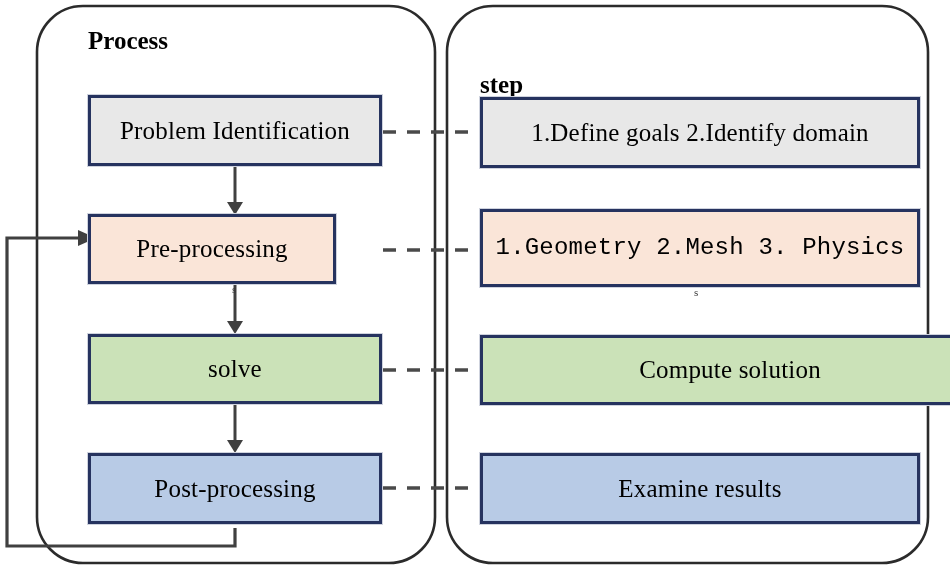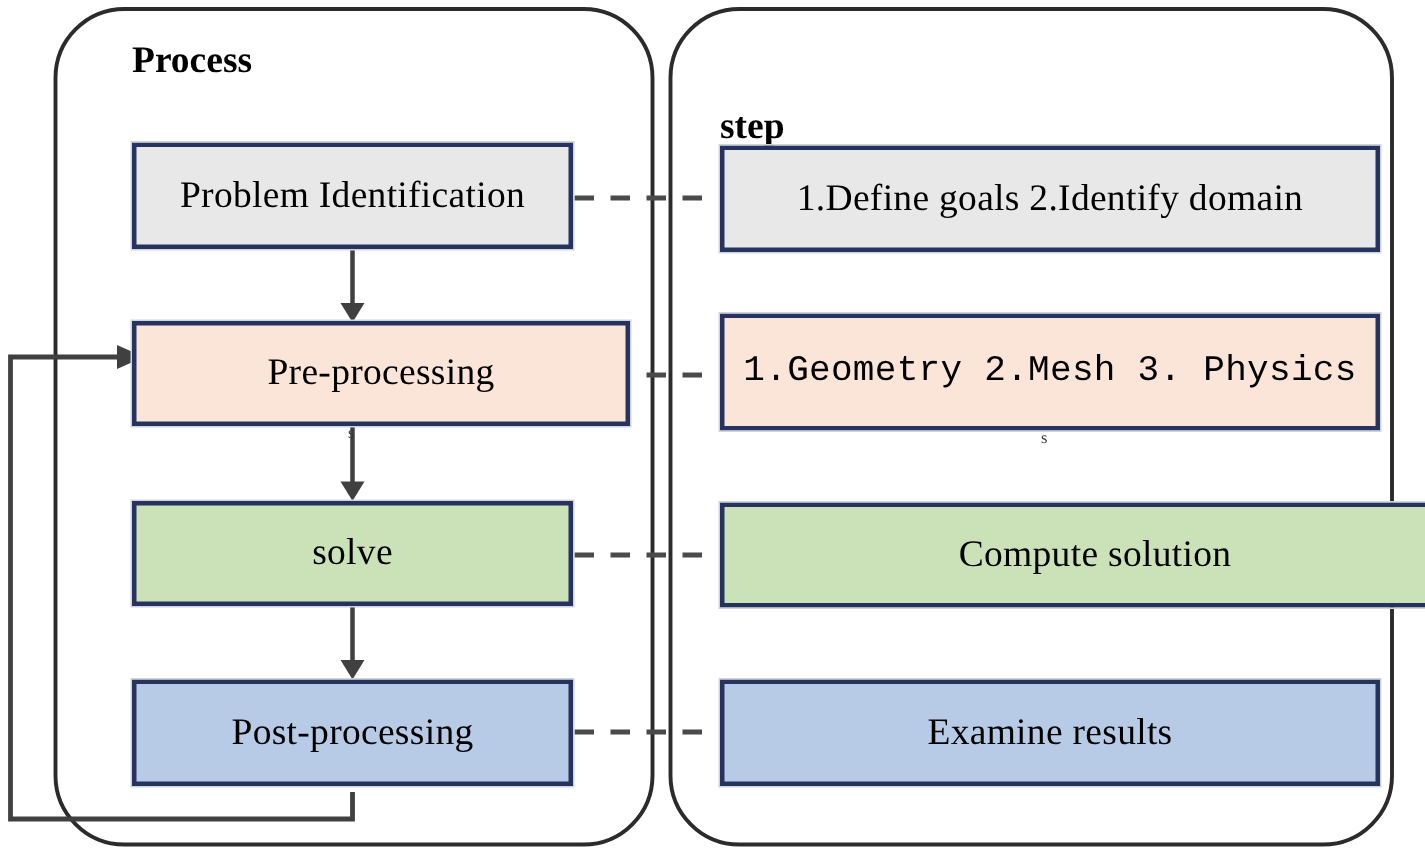--- a/index.html
+++ b/index.html
@@ -84,21 +84,21 @@
     <line x1="383" y1="488" x2="479" y2="488" stroke="#4a4a4a" stroke-width="3.4" stroke-dasharray="13 11"></line>
   </svg>
 
   <div class="panel-title" style="left:88px; top:27px; width:294px;">Process</div>
   <div class="panel-title" style="left:480px; top:27px; width:440px;margin-top:44px;">step</div>
 
   <div class="node" style="left:88px; top:95px; width:294px; height:71px; background:#e8e8e8;">
     <span class="label">Problem Identification</span>
   </div>
 
-  <div class="node" style="left:88px; top:214px; width:332px; height:70px; background:#fae5d8;">
+  <div class="node" style="left:88px; top:214px; width:248px; height:70px; background:#fae5d8;">
     <span class="label">Pre-processing</span>
   </div>
 
   <div class="node" style="left:88px; top:334px; width:294px; height:70px; background:#cbe2b8;">
     <span class="label">solve</span>
   </div>
 
   <div class="node" style="left:88px; top:453px; width:294px; height:71px; background:#b8cbe6;font-family:Liberation Serif, serif;">
     <span class="label">Post-processing</span>
   </div>

